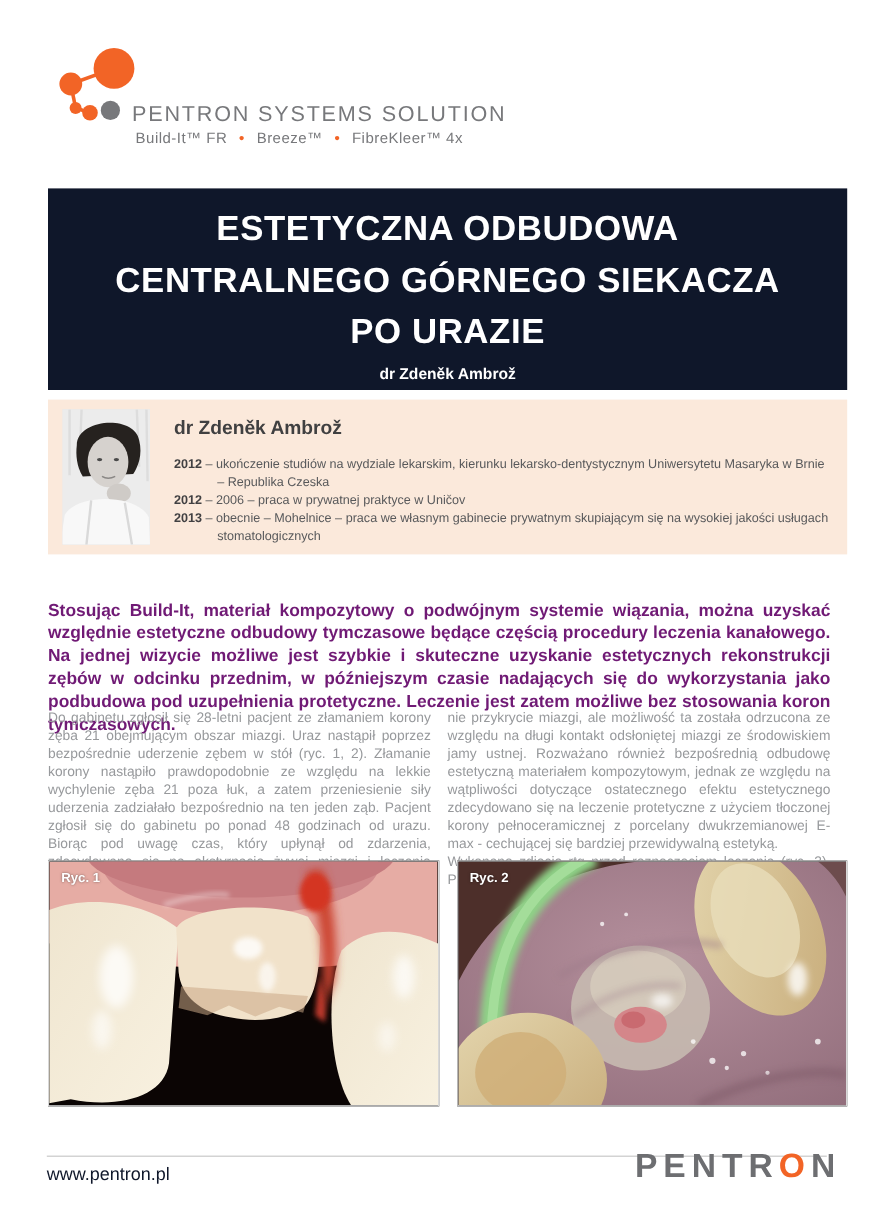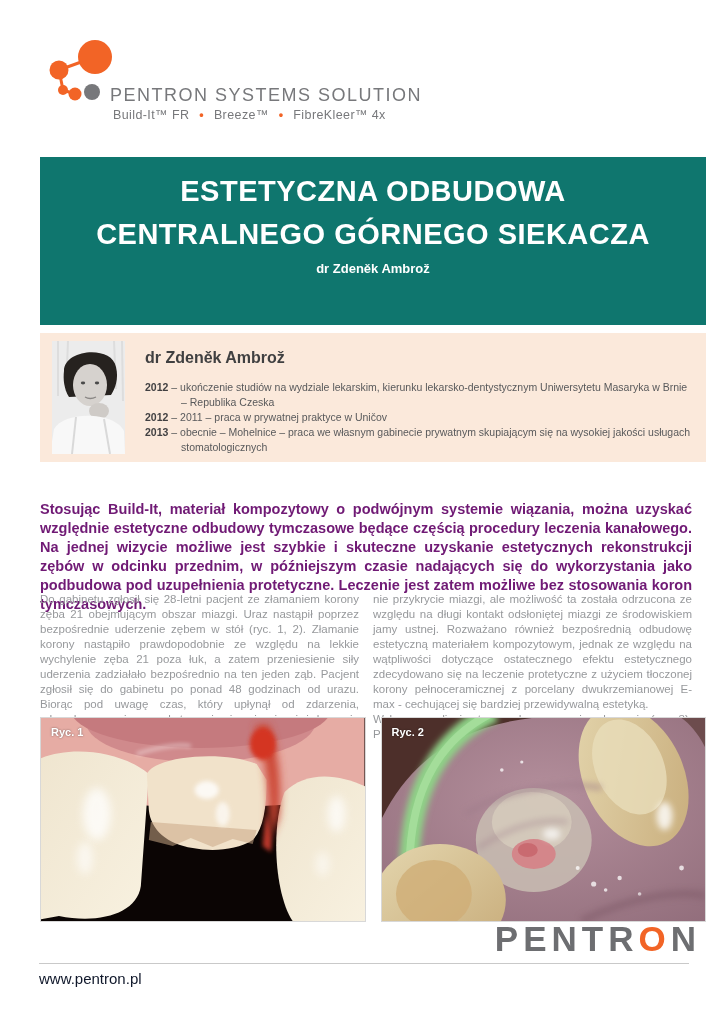--- a/index.html
+++ b/index.html
@@ -18,21 +18,21 @@
   }
   .brand-products {
     position:absolute; left:113px; top:108px;
     font-size:12.5px; color:#77787b; letter-spacing:0.4px;text-align:right;
   }
   .brand-products .sep { color:#f26426; font-weight:bold; padding:0 6px; }
 
   
   .banner {
     position:absolute; left:40px; top:157px; width:666px; height:168px;
-    background:#0f766e; color:#ffffff; text-align:center;
+    background:#0f172a; color:#ffffff; text-align:center;
   }
   .banner-title {
     padding-top:13px; font-size:29px; font-weight:bold;
     line-height:43px; letter-spacing:0.5px;
   }
   .banner-author { margin-top:5px; font-size:13px; font-weight:bold; }
 
   
   .bio {
     position:absolute; left:40px; top:333px; width:666px; height:129px;
@@ -89,22 +89,22 @@
   
   .footer-rule {
     position:absolute; left:39px; top:963px; width:650px; height:0;
     border-top:1px solid #c9c9c9;
   }
   .footer-url {
     position:absolute; left:39px; top:970px;
     font-size:15px; color:#0f172a; text-decoration:none;
   }
   .footer-logo {
-    position:absolute; right:24px; top:919px;
-    font-size:35px; font-weight:bold; letter-spacing:5px; color:#6d6e71;
+    position:absolute; right:24px; top:956px;
+    font-size:28px; font-weight:bold; letter-spacing:5px; color:#6d6e71;
   }
   .footer-logo .logo-o { color:#f26426; }
 </style>
 </head>
 <body>
 
 <div class="page">
 
   <svg class="logo-mark" viewBox="0 0 92 78">
     <g stroke="#f26426" stroke-width="3" fill="none">
@@ -124,20 +124,21 @@
     <span class="sep">•</span>
     <span>Breeze™</span>
     <span class="sep">•</span>
     <span>FibreKleer™ 4x</span>
   </div>
 
   <div class="banner">
     <div class="banner-title">
       <div>ESTETYCZNA ODBUDOWA</div>
       <div>CENTRALNEGO GÓRNEGO SIEKACZA</div>
+      <div>PO URAZIE</div>
     </div>
     <div class="banner-author">dr Zdeněk Ambrož</div>
   </div>
 
   <div class="bio">
     <div class="bio-photo">
       <svg viewBox="0 0 73 113" width="73" height="113">
         <rect width="73" height="113" fill="#ececec"></rect>
         <g stroke="#dddddd" stroke-width="2">
           <line x1="6" y1="0" x2="6" y2="55"></line>
@@ -156,21 +157,21 @@
       </svg>
     </div>
     <div class="bio-name">dr Zdeněk Ambrož</div>
     <div class="bio-entries">
       <div class="bio-entry">
         <span class="year">2012</span>
         <span>– ukończenie studiów na wydziale lekarskim, kierunku lekarsko-dentystycznym Uniwersytetu Masaryka w Brnie – Republika Czeska</span>
       </div>
       <div class="bio-entry">
         <span class="year">2012</span>
-        <span>– 2011 – praca w prywatnej praktyce w Uničov</span>
+        <span>– 2006 – praca w prywatnej praktyce w Uničov</span>
       </div>
       <div class="bio-entry">
         <span class="year">2013</span>
         <span>– obecnie – Mohelnice – praca we własnym gabinecie prywatnym skupiającym się na wysokiej jakości usługach stomatologicznych</span>
       </div>
     </div>
   </div>
 
   <p class="intro">Stosując Build-It, materiał kompozytowy o podwójnym systemie wiązania, można uzyskać względnie estetyczne odbudowy tymczasowe będące częścią procedury leczenia kanałowego. Na jednej wizycie możliwe jest szybkie i skuteczne uzyskanie estetycznych rekonstrukcji zębów w odcinku przednim, w późniejszym czasie nadających się do wykorzystania jako podbudowa pod uzupełnienia protetyczne. Leczenie jest zatem możliwe bez stosowania koron tymczasowych.</p>
 

